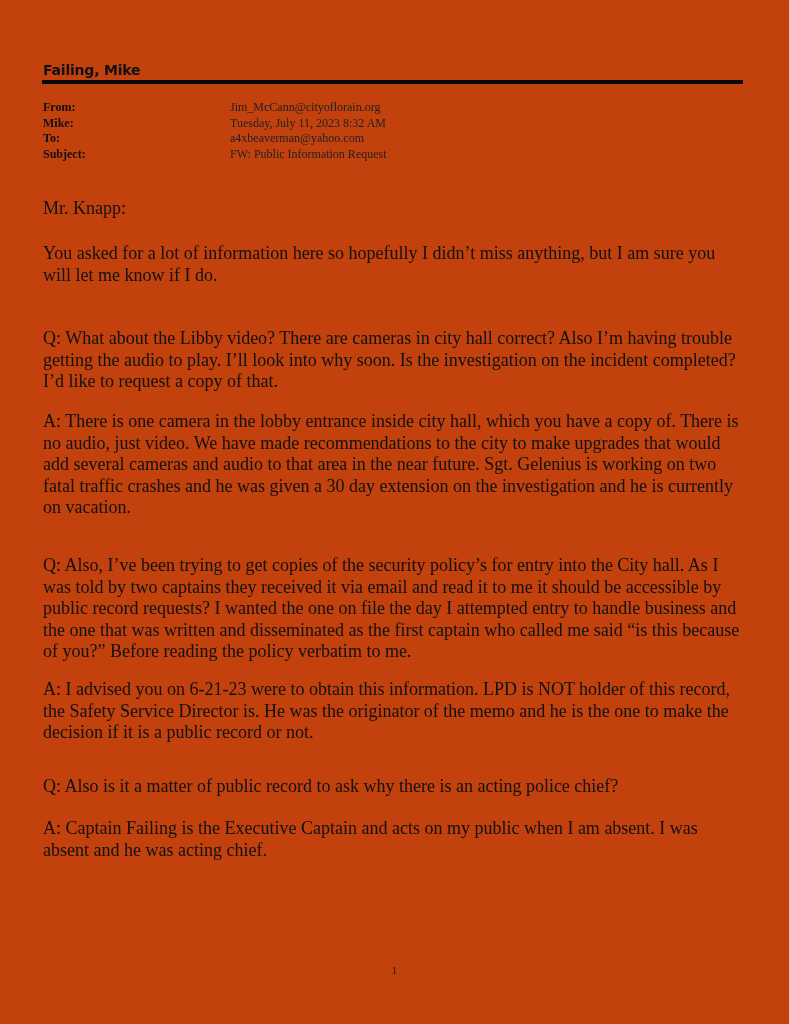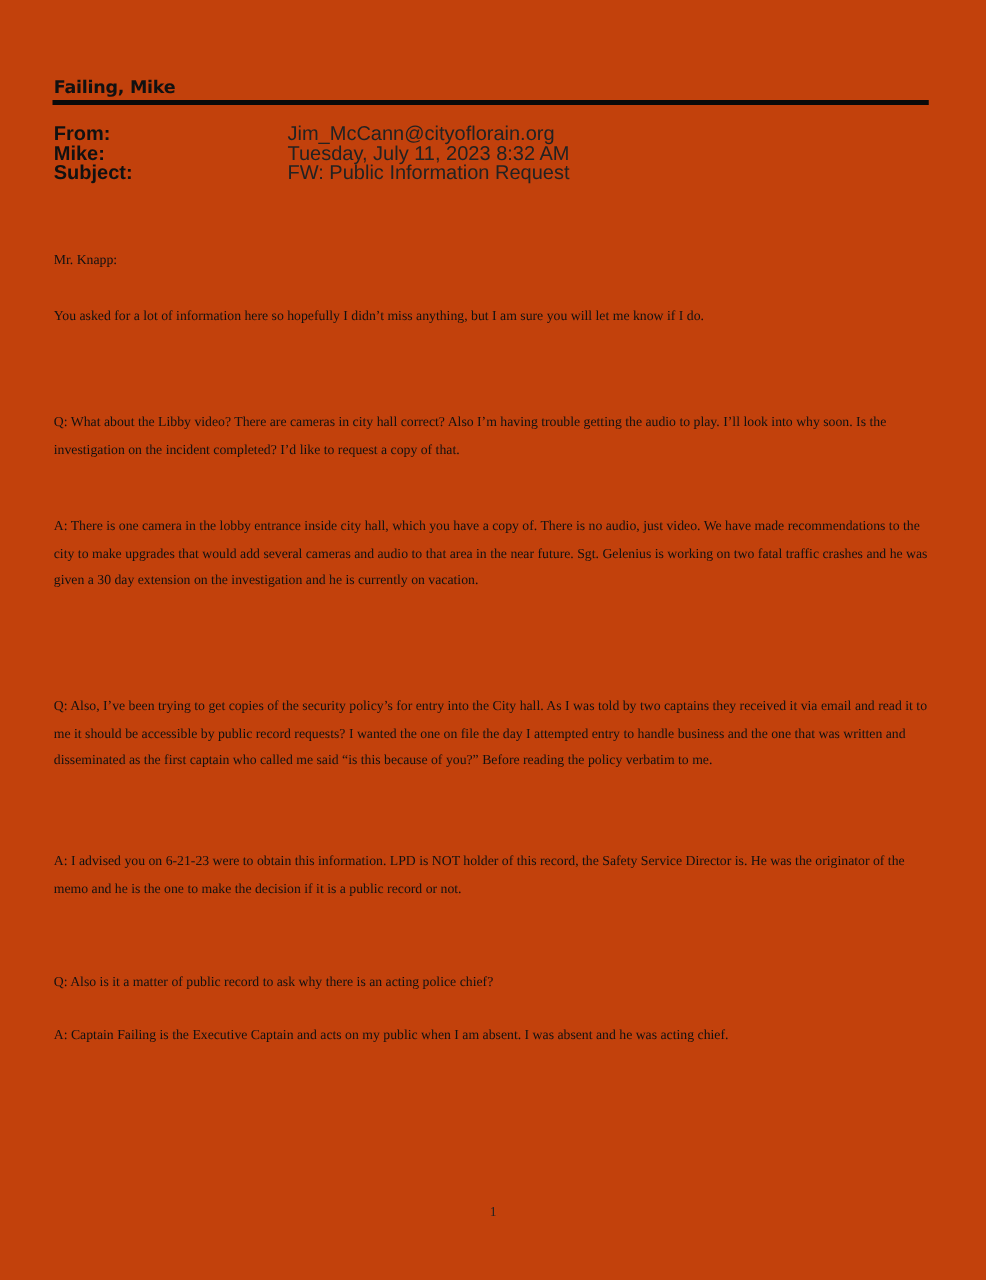--- a/index.html
+++ b/index.html
@@ -35,42 +35,42 @@
       left: 42px;
       top: 80px;
       width: 701px;
       height: 4px;
       background: #0a0a0a;
     }
     .meta {
       position: absolute;
       left: 43px;
       top: 100px;
-      font-family: Liberation Sans, sans-serif;
-      font-size: 16px;
+      font-family: Liberation Serif, serif;
+      font-size: 12px;
       line-height: 15.5px;
     }
     .meta-row {
       display: flex;
       height: 15.5px;
     }
     .meta-label {
       width: 187px;
       font-weight: bold;
       color: #111;
     }
     .meta-value {
       color: #222;
     }
     .body-text {
       position: absolute;
       left: 43px;
       width: 700px;
       font-family: "Liberation Serif", serif;
-      font-size: 11px;
+      font-size: 18px;
       line-height: 21.5px;
       color: #111;
       margin: 0;
     }
     .page-number {
       position: absolute;
       left: 0;
       width: 789px;
       top: 964px;
       text-align: center;
@@ -90,20 +90,24 @@
   <div class="meta">
     <div class="meta-row">
       <span class="meta-label">From:</span>
       <span class="meta-value">Jim_McCann@cityoflorain.org</span>
     </div>
     <div class="meta-row">
       <span class="meta-label">Mike:</span>
       <span class="meta-value">Tuesday, July 11, 2023 8:32 AM</span>
     </div>
     <div class="meta-row">
+      <span class="meta-label">To:</span>
+      <span class="meta-value">a4xbeaverman@yahoo.com</span>
+    </div>
+    <div class="meta-row">
       <span class="meta-label">Subject:</span>
       <span class="meta-value">FW: Public Information Request</span>
     </div>
   </div>
 
   <p class="body-text" style="top:198px;">Mr. Knapp:</p>
 
   <p class="body-text" style="top:243px;">You asked for a lot of information here so hopefully I didn’t miss anything, but I am sure you will let me know if I do.</p>
 
   <p class="body-text" style="top:328px;">Q:  What about the Libby video? There are cameras in city hall correct?  Also I’m having trouble getting the audio to play. I’ll look into why soon.  Is the investigation on the incident completed? I’d like to request a copy of that.</p>

